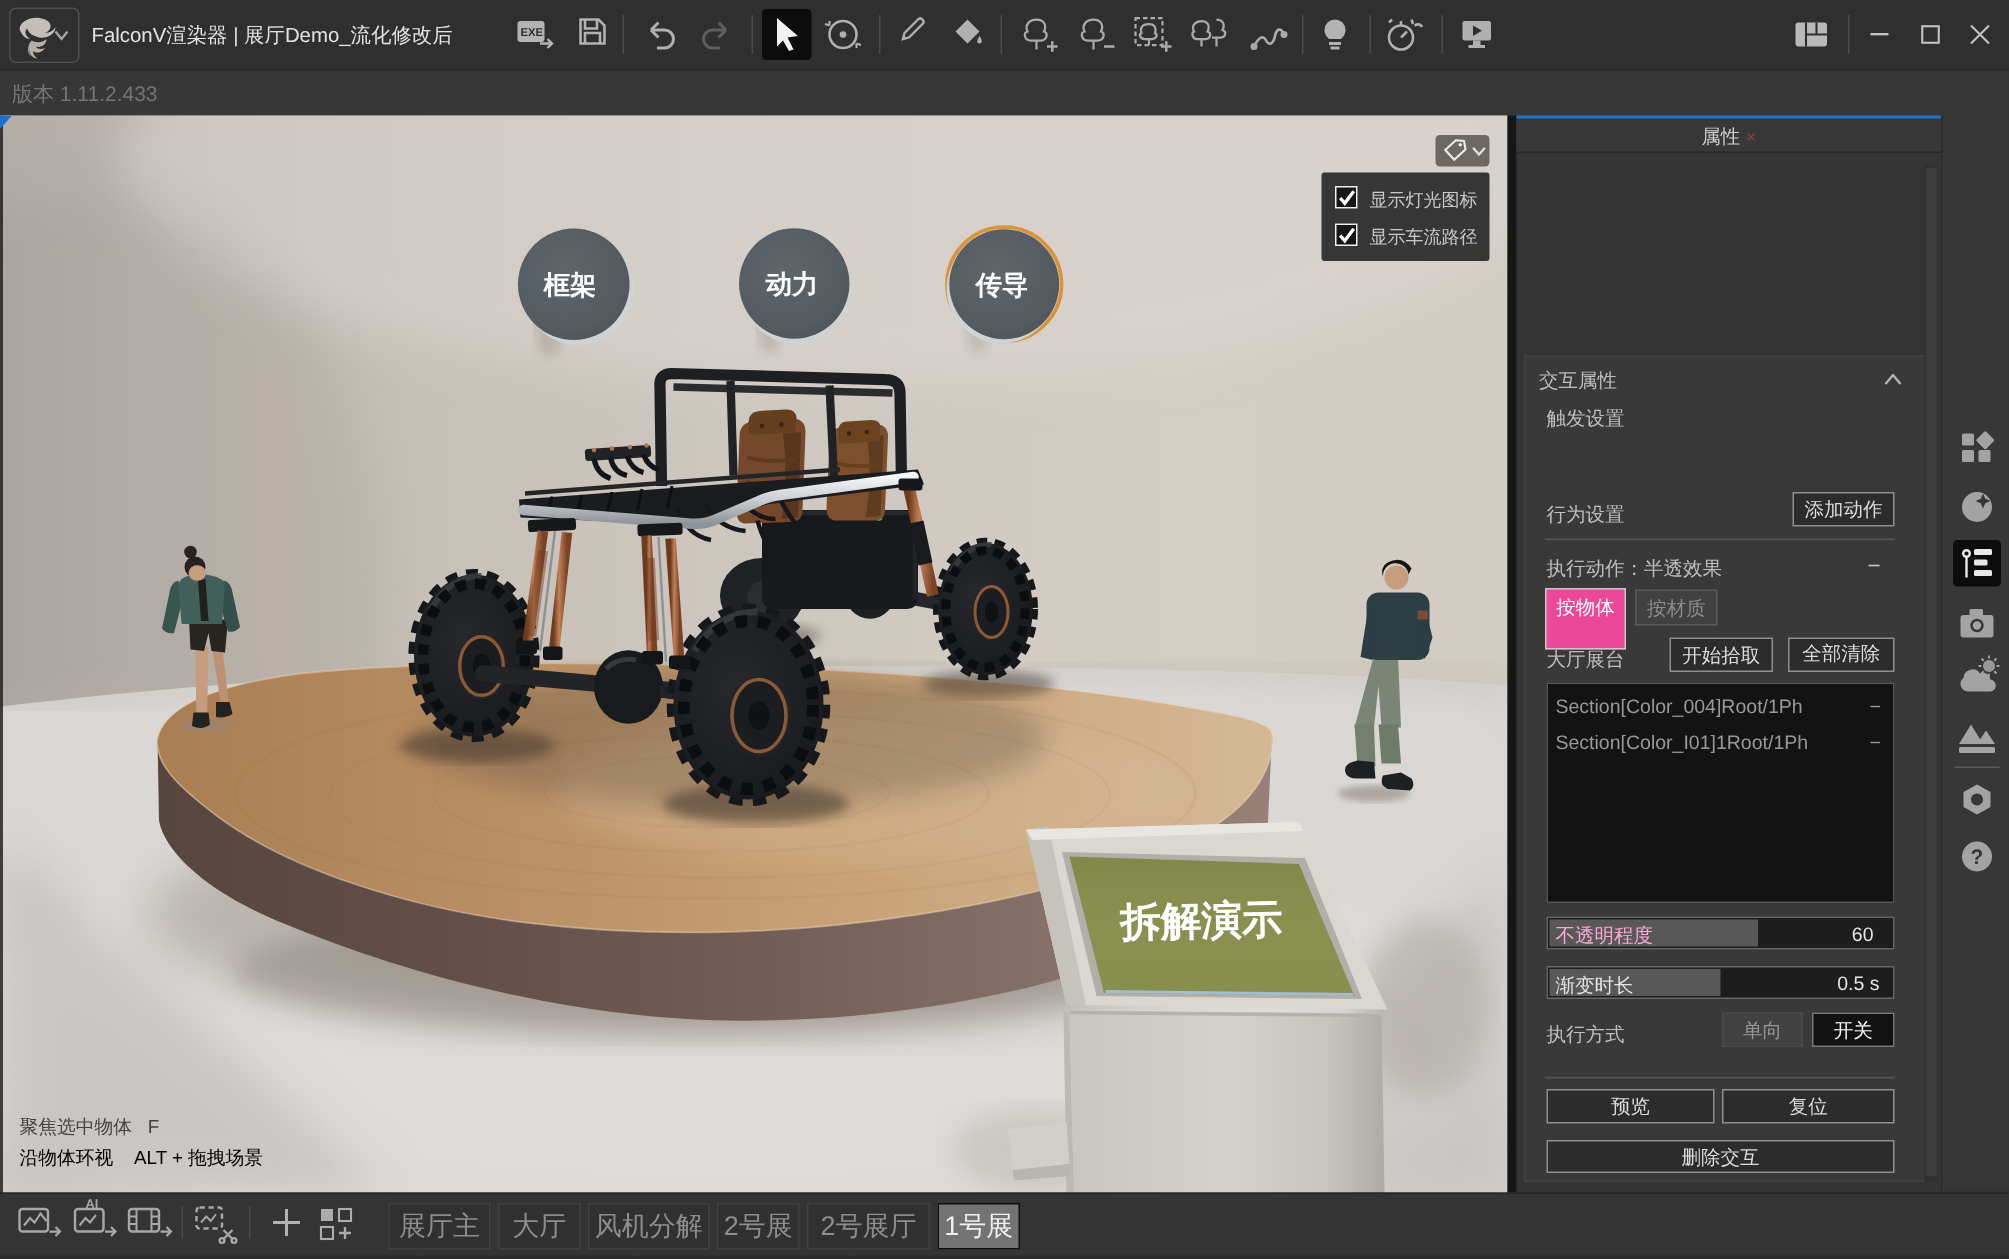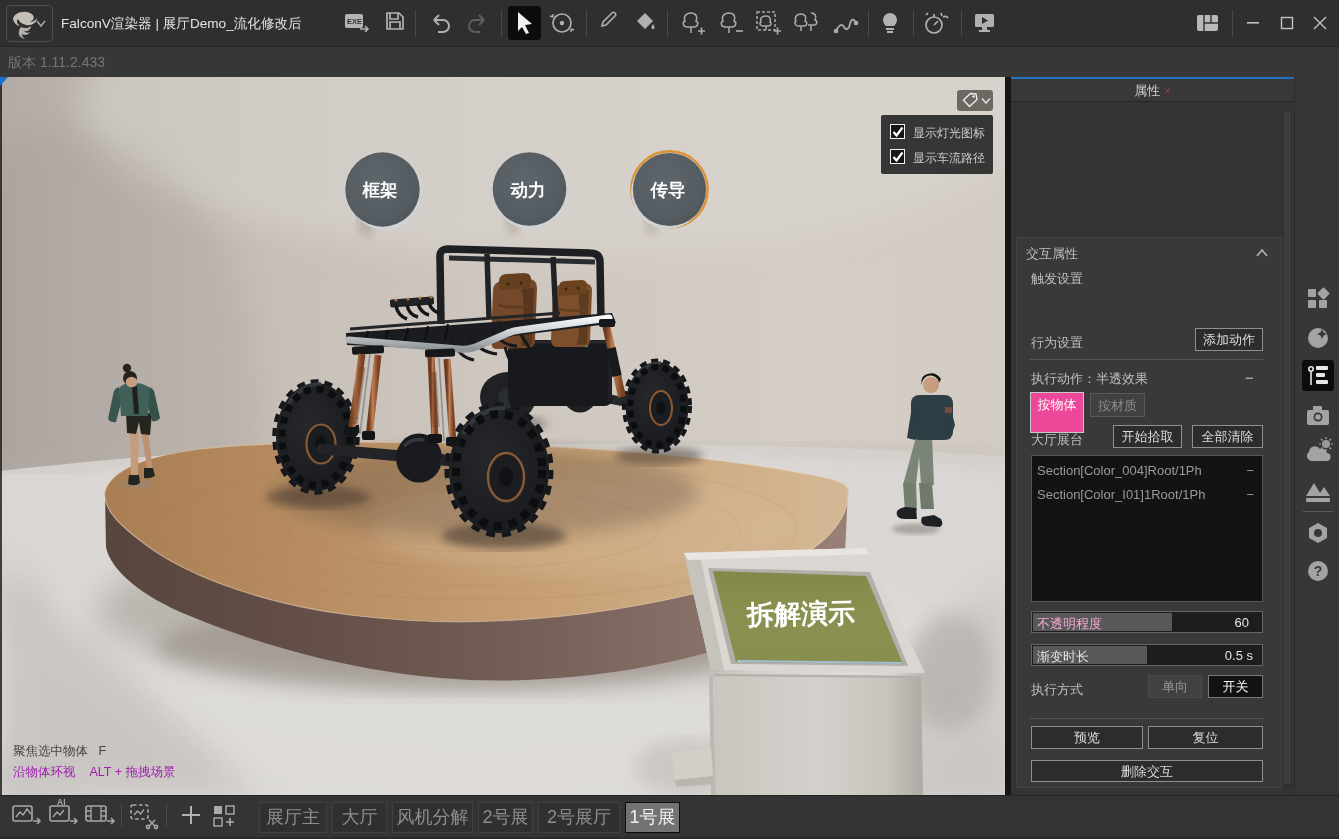--- a/index.html
+++ b/index.html
@@ -402,21 +402,21 @@
  <path d="M737,584 L902,586" stroke="#a4bdd0" stroke-width="2" fill="none"></path>
  <text x="801" y="546" font-size="27" font-weight="bold" fill="#fff" text-anchor="middle" transform="rotate(-1.2 801 538)">拆解演示</text>
  <polygon points="709,596 713,599 716,719 711,719" fill="#bcb8b2"></polygon>
  <polygon points="713,599 921,601 923,719 716,719" fill="url(#kioskbody)"></polygon>
  <path d="M713,598 L921,600" stroke="#b5b1ab" stroke-width="2.5" fill="none"></path>
  <polygon points="672,676 711,671 713,699 675,703" fill="#d2cfc9"></polygon>
  <polygon points="675,703 713,699 713,707 676,710" fill="#b9b5af"></polygon>
 </g>
 </svg>
 <div class="abs" style="left:13px;top:666px;color:#434341;font-size:12.5px;">聚焦选中物体&nbsp;&nbsp;&nbsp;F</div>
-<div class="abs" style="left:13px;top:687px;color:#a21caf;font-size:12.5px;">沿物体环视&nbsp;&nbsp;&nbsp;&nbsp;ALT + 拖拽场景</div>
+<div class="abs" style="left:13px;top:687px;color:#000000;font-size:12.5px;">沿物体环视&nbsp;&nbsp;&nbsp;&nbsp;ALT + 拖拽场景</div>
 <div class="abs" style="left:957px;top:13px;width:36px;height:21px;background:#6e6862;border-radius:3px;">
  <svg width="36" height="21" viewBox="0 0 36 21">
         <path d="M13.5,3.5 l5.5,0.5 1,5.5 -7.5,7 -6,-6.5 z" fill="none" stroke="#ececec" stroke-width="1.4"></path>
         <circle cx="16.5" cy="6.5" r="1.2" fill="#ececec"></circle>
         <path d="M25,8.5 l4,4.5 4,-4.5" stroke="#e0e0e0" stroke-width="1.5" fill="none"></path>
       </svg>
 </div>
 <div class="abs" style="left:881px;top:38px;width:112px;height:59px;background:rgba(42,42,42,.93);border-radius:2px;">
  <div class="abs" style="left:9px;top:9px;width:15px;height:15px;background:#161616;border:1.6px solid #f0f0f0;"></div>
  <svg class="abs" style="left:11px;top:11px;" width="12" height="12" viewBox="0 0 12 12">
@@ -445,21 +445,21 @@
     <div class="lbl" style="left:14px;top:32px;">触发设置</div>
     <div class="lbl" style="left:14px;top:96px;">行为设置</div>
     <div class="btn" style="left:178px;top:90px;width:68px;height:23px;line-height:22px;">添加动作</div>
     <div class="hr" style="left:13px;top:121px;width:233px;"></div>
     <div class="lbl" style="left:14px;top:132px;">执行动作：半透效果</div>
     <div class="abs" style="left:228px;top:131px;width:12px;height:14px;color:#c5c5c5;font-size:15px;">−</div>
     <div class="btn" style="left:13px;top:154px;width:54px;height:41px;line-height:24px;background:#ec4899;border-color:#c9c9c9;color:#fff;">按物体</div>
     <div class="btn" style="left:73px;top:155px;width:55px;height:24px;line-height:23px;background:#414141;border-color:#585858;color:#8c8c8c;">按材质</div>
     <div class="lbl" style="left:14px;top:193px;">大厅展台</div>
     <div class="btn" style="left:96px;top:187px;width:69px;height:23px;line-height:22px;">开始拾取</div>
-    <div class="btn" style="left:175px;top:187px;width:71px;height:23px;line-height:22px;">全部清除</div>
+    <div class="btn" style="left:175px;top:187px;width:71px;height:23px;line-height:22px;font-family:Liberation Mono, monospace;">全部清除</div>
     <div class="abs" style="left:14px;top:217px;width:232px;height:147px;background:#131313;border:1px solid #565656;overflow:hidden;">
       <div style="position:absolute;left:5px;top:7px;width:200px;white-space:nowrap;overflow:hidden;color:#999;font-size:13px;">Section[Color_004]Root/1Ph</div>
       <div class="abs" style="right:8px;top:7px;color:#999;font-size:13px;">−</div>
       <div style="position:absolute;left:5px;top:31px;width:200px;white-space:nowrap;overflow:hidden;color:#999;font-size:13px;">Section[Color_I01]1Root/1Ph</div>
       <div class="abs" style="right:8px;top:31px;color:#999;font-size:13px;">−</div>
     </div>
     <div class="abs" style="left:14px;top:373px;width:232px;height:22px;background:#1d1d1d;border:1px solid #666;">
       <div class="abs" style="left:1px;top:1px;width:139px;height:18px;background:#585858;"></div>
       <span class="abs" style="left:5px;top:3px;color:#f9a8d4;font-size:13px;">不透明程度</span>
       <span class="abs" style="right:13px;top:3px;color:#e3e3e3;font-size:13px;">60</span>

